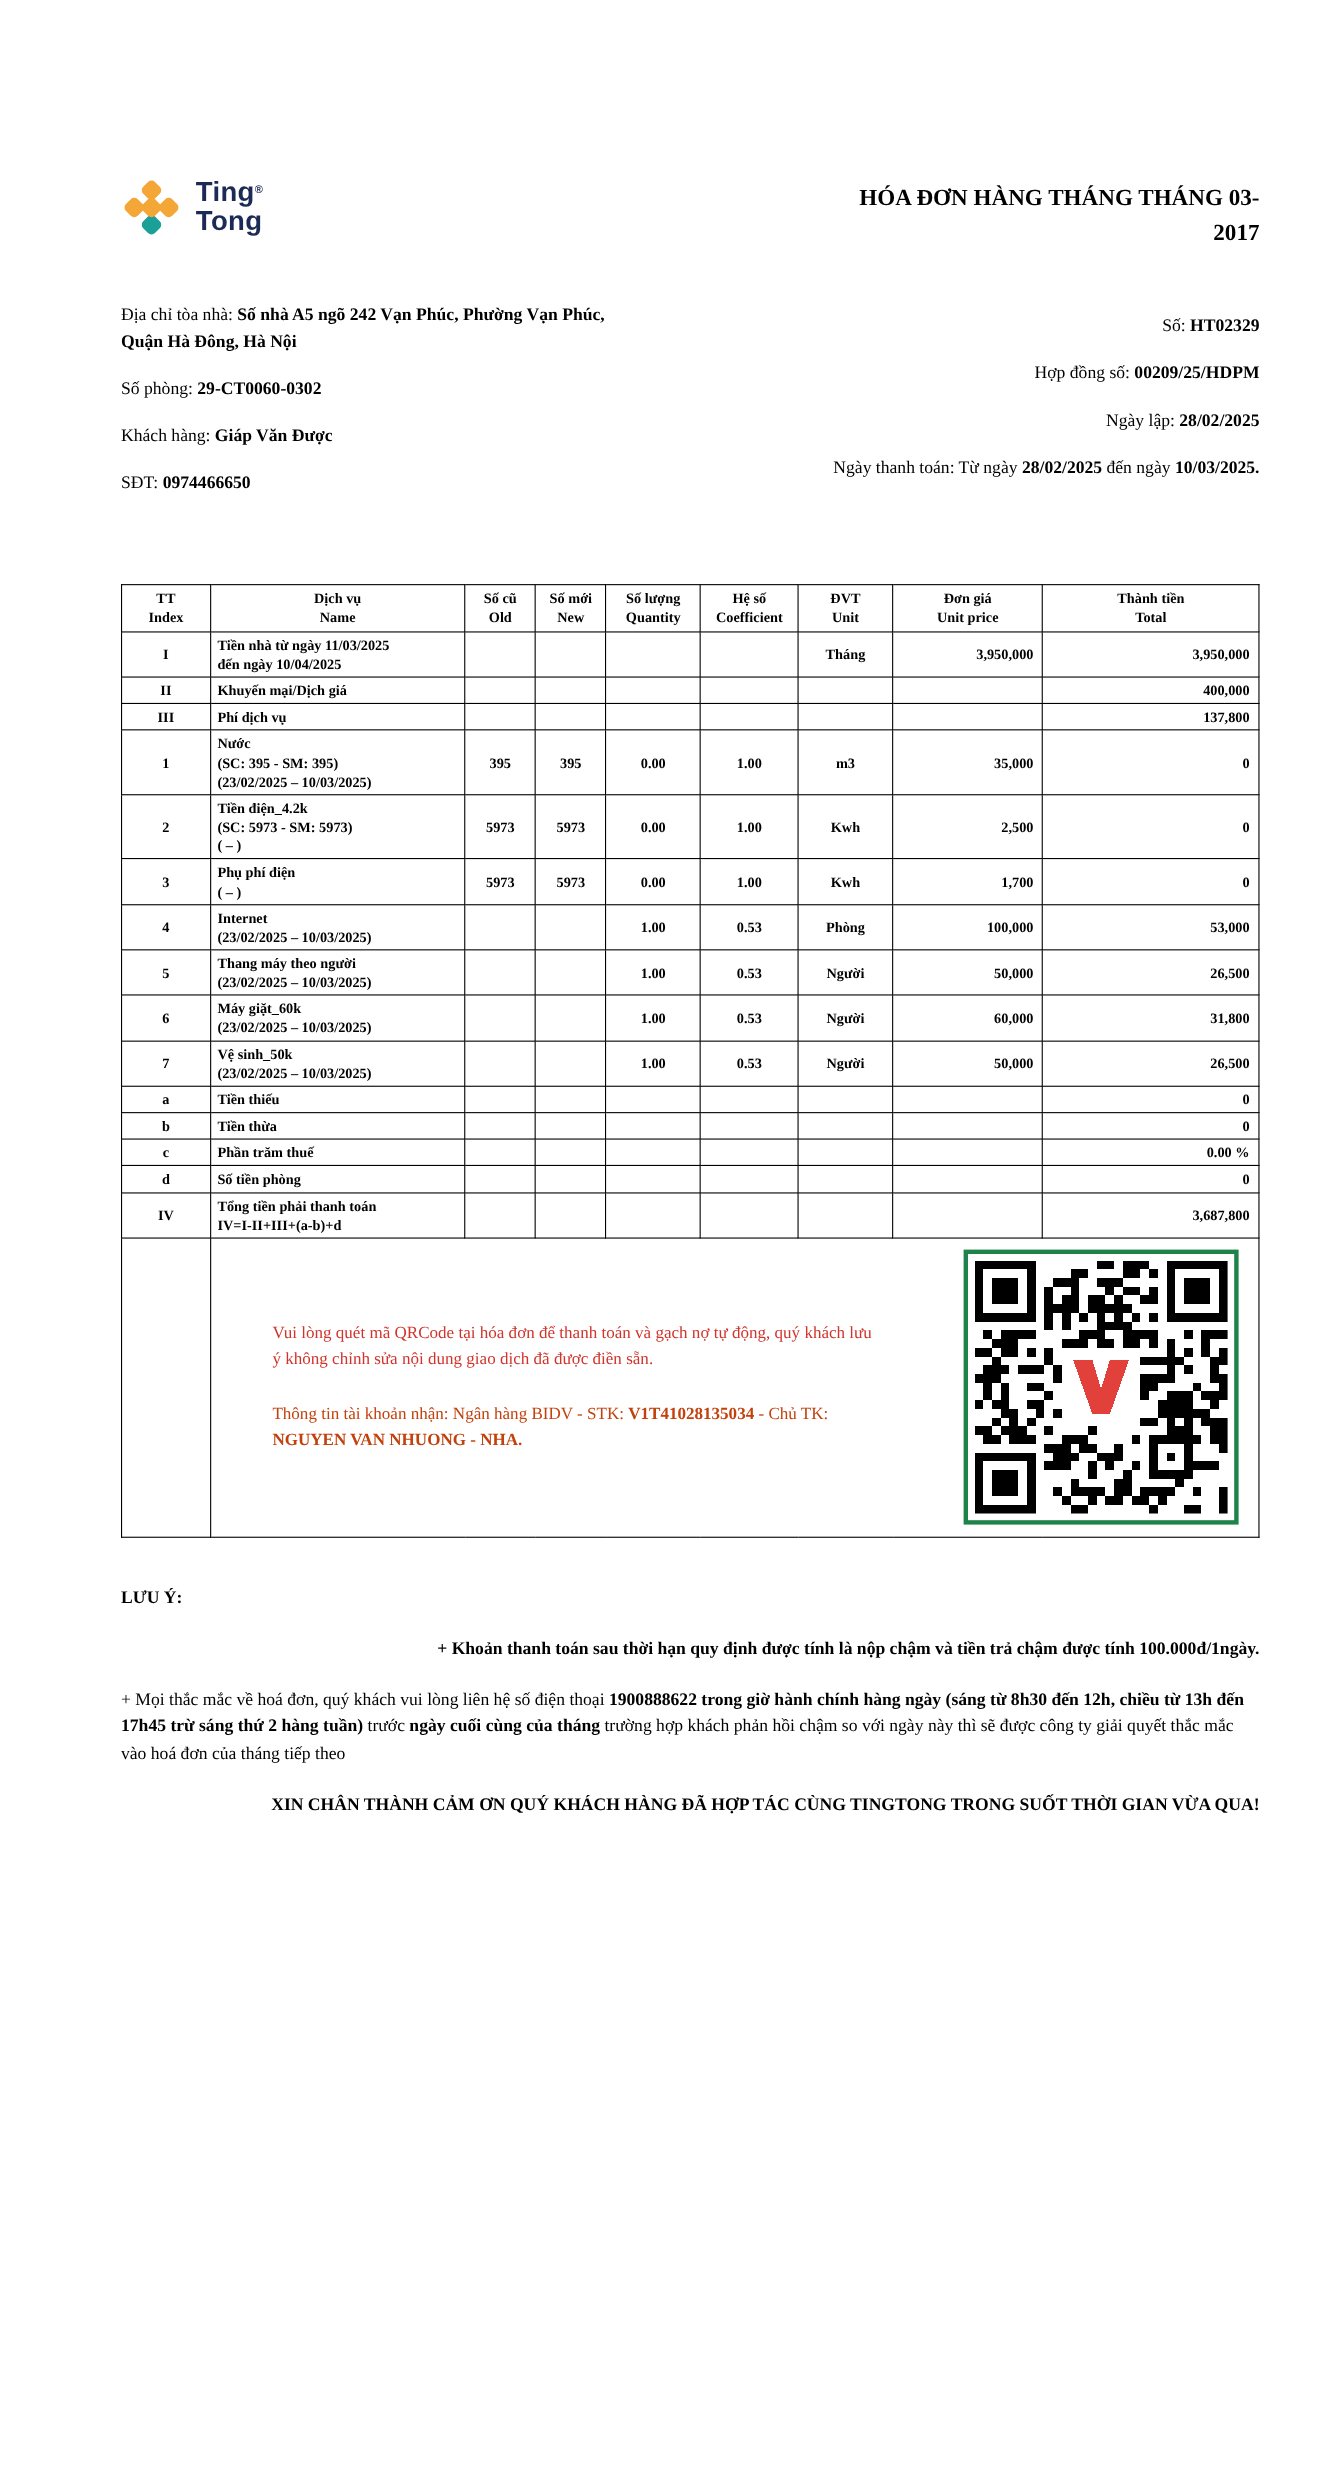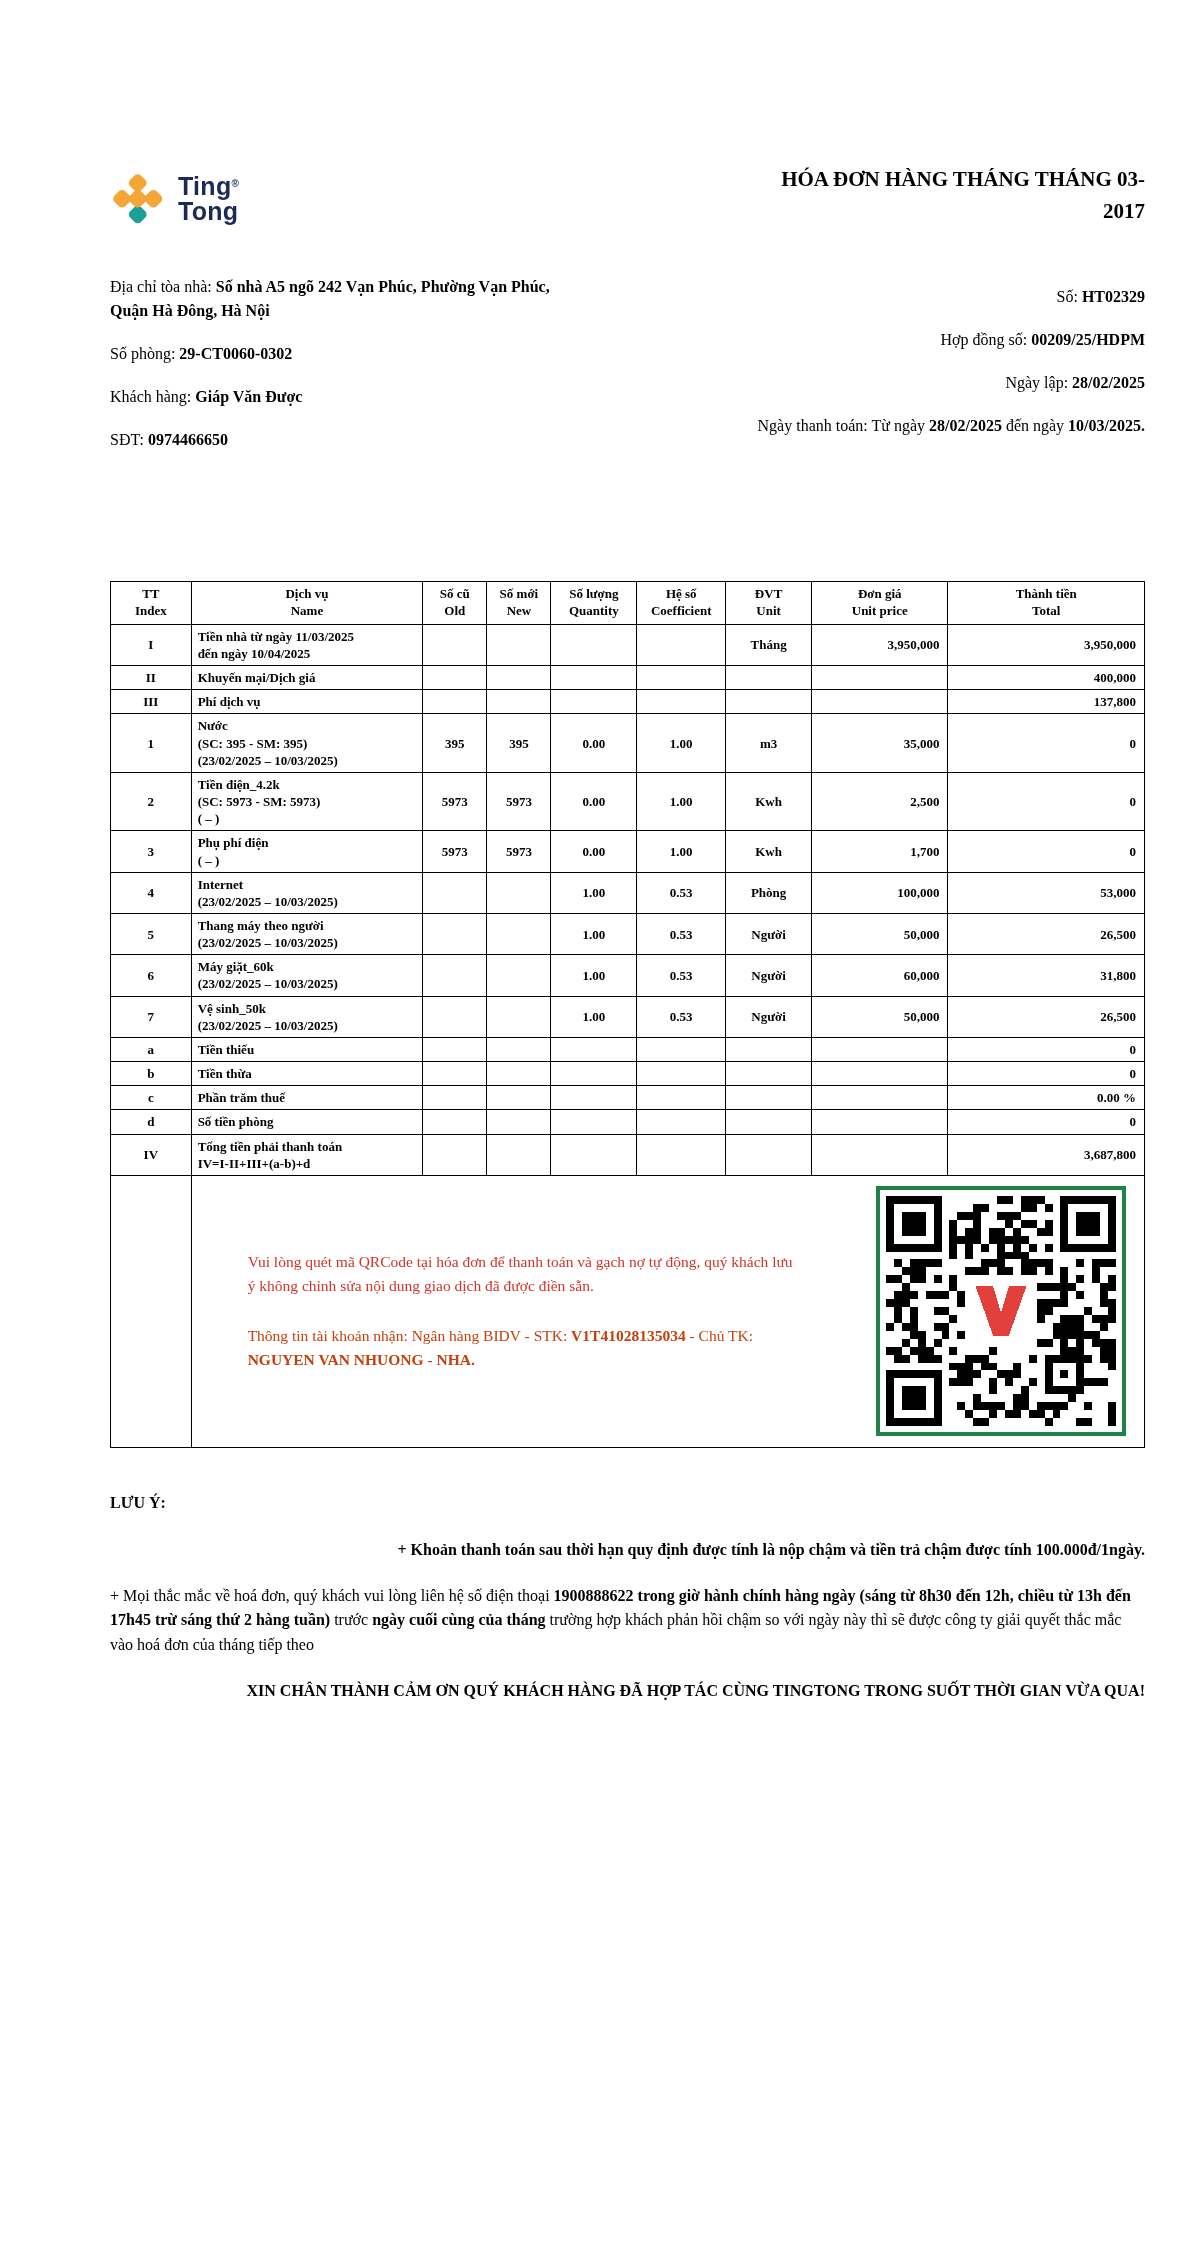--- a/index.html
+++ b/index.html
@@ -6,39 +6,39 @@
   :root{
     --brand_navy:#1c2a56; --brand_orange:#f4a636; --brand_teal:#1aa096;
     --red_note:#d0342c; --qr_green:#1d8348; --qr_red:#e2403a;
   }
   html{background:#fff;}
   body{width:1200px;height:2259px;background:#fff;color:#000;
        font-family:"Liberation Serif","DejaVu Serif",serif;overflow:hidden;}
   .content{padding:150px 55px 0 110px;}
 
   
-  .top{display:flex;justify-content:space-between;align-items:flex-end;}
+  .top{display:flex;justify-content:space-between;align-items:center;}
   .logo{display:flex;align-items:center;gap:12px;}
   .logo-mark{width:56px;height:56px;}
   .petal-o{fill:var(--brand_orange);}
   .petal-t{fill:var(--brand_teal);}
   .logo-text{font-family:"Liberation Sans","DejaVu Sans",sans-serif;font-weight:bold;
              font-size:25px;line-height:1.02;color:var(--brand_navy);letter-spacing:.3px;}
   .reg{font-size:10px;vertical-align:8px;}
   .title{font-size:21px;font-weight:bold;text-align:right;line-height:1.5;margin-top:14px;width:420px;}
 
   
   .info{display:flex;justify-content:space-between;margin-top:48px;font-size:16px;}
   .info-left{width:460px;}
   .info-right{width:400px;text-align:right;padding-top:10px;}
   .info-line{margin-bottom:19px;line-height:1.5;}
   .b{font-weight:bold;}
 
   
-  .inv{width:100%;margin-top:110px;border-collapse:collapse;table-layout:fixed;
+  .inv{width:100%;margin-top:60px;border-collapse:collapse;table-layout:fixed;
        font-size:13px;font-weight:bold;}
   .inv th,.inv td{border:1px solid #000;vertical-align:middle;}
   .inv th{padding:4px 2px;font-size:13px;line-height:1.3;text-align:center;}
   .inv td{padding:3px 6px;line-height:1.32;}
   .ta-c{text-align:center;}
   .ta-r{text-align:right;padding-right:8px !important;}
   .ta-l{text-align:left;}
   .co-idx{width:7.8%;} .co-name{width:22.4%;} .co-old{width:6.2%;} .co-new{width:6.2%;}
   .co-qty{width:8.3%;} .co-coef{width:8.6%;} .co-unit{width:8.3%;} .co-price{width:13.2%;}
   .co-total{width:19%;}

